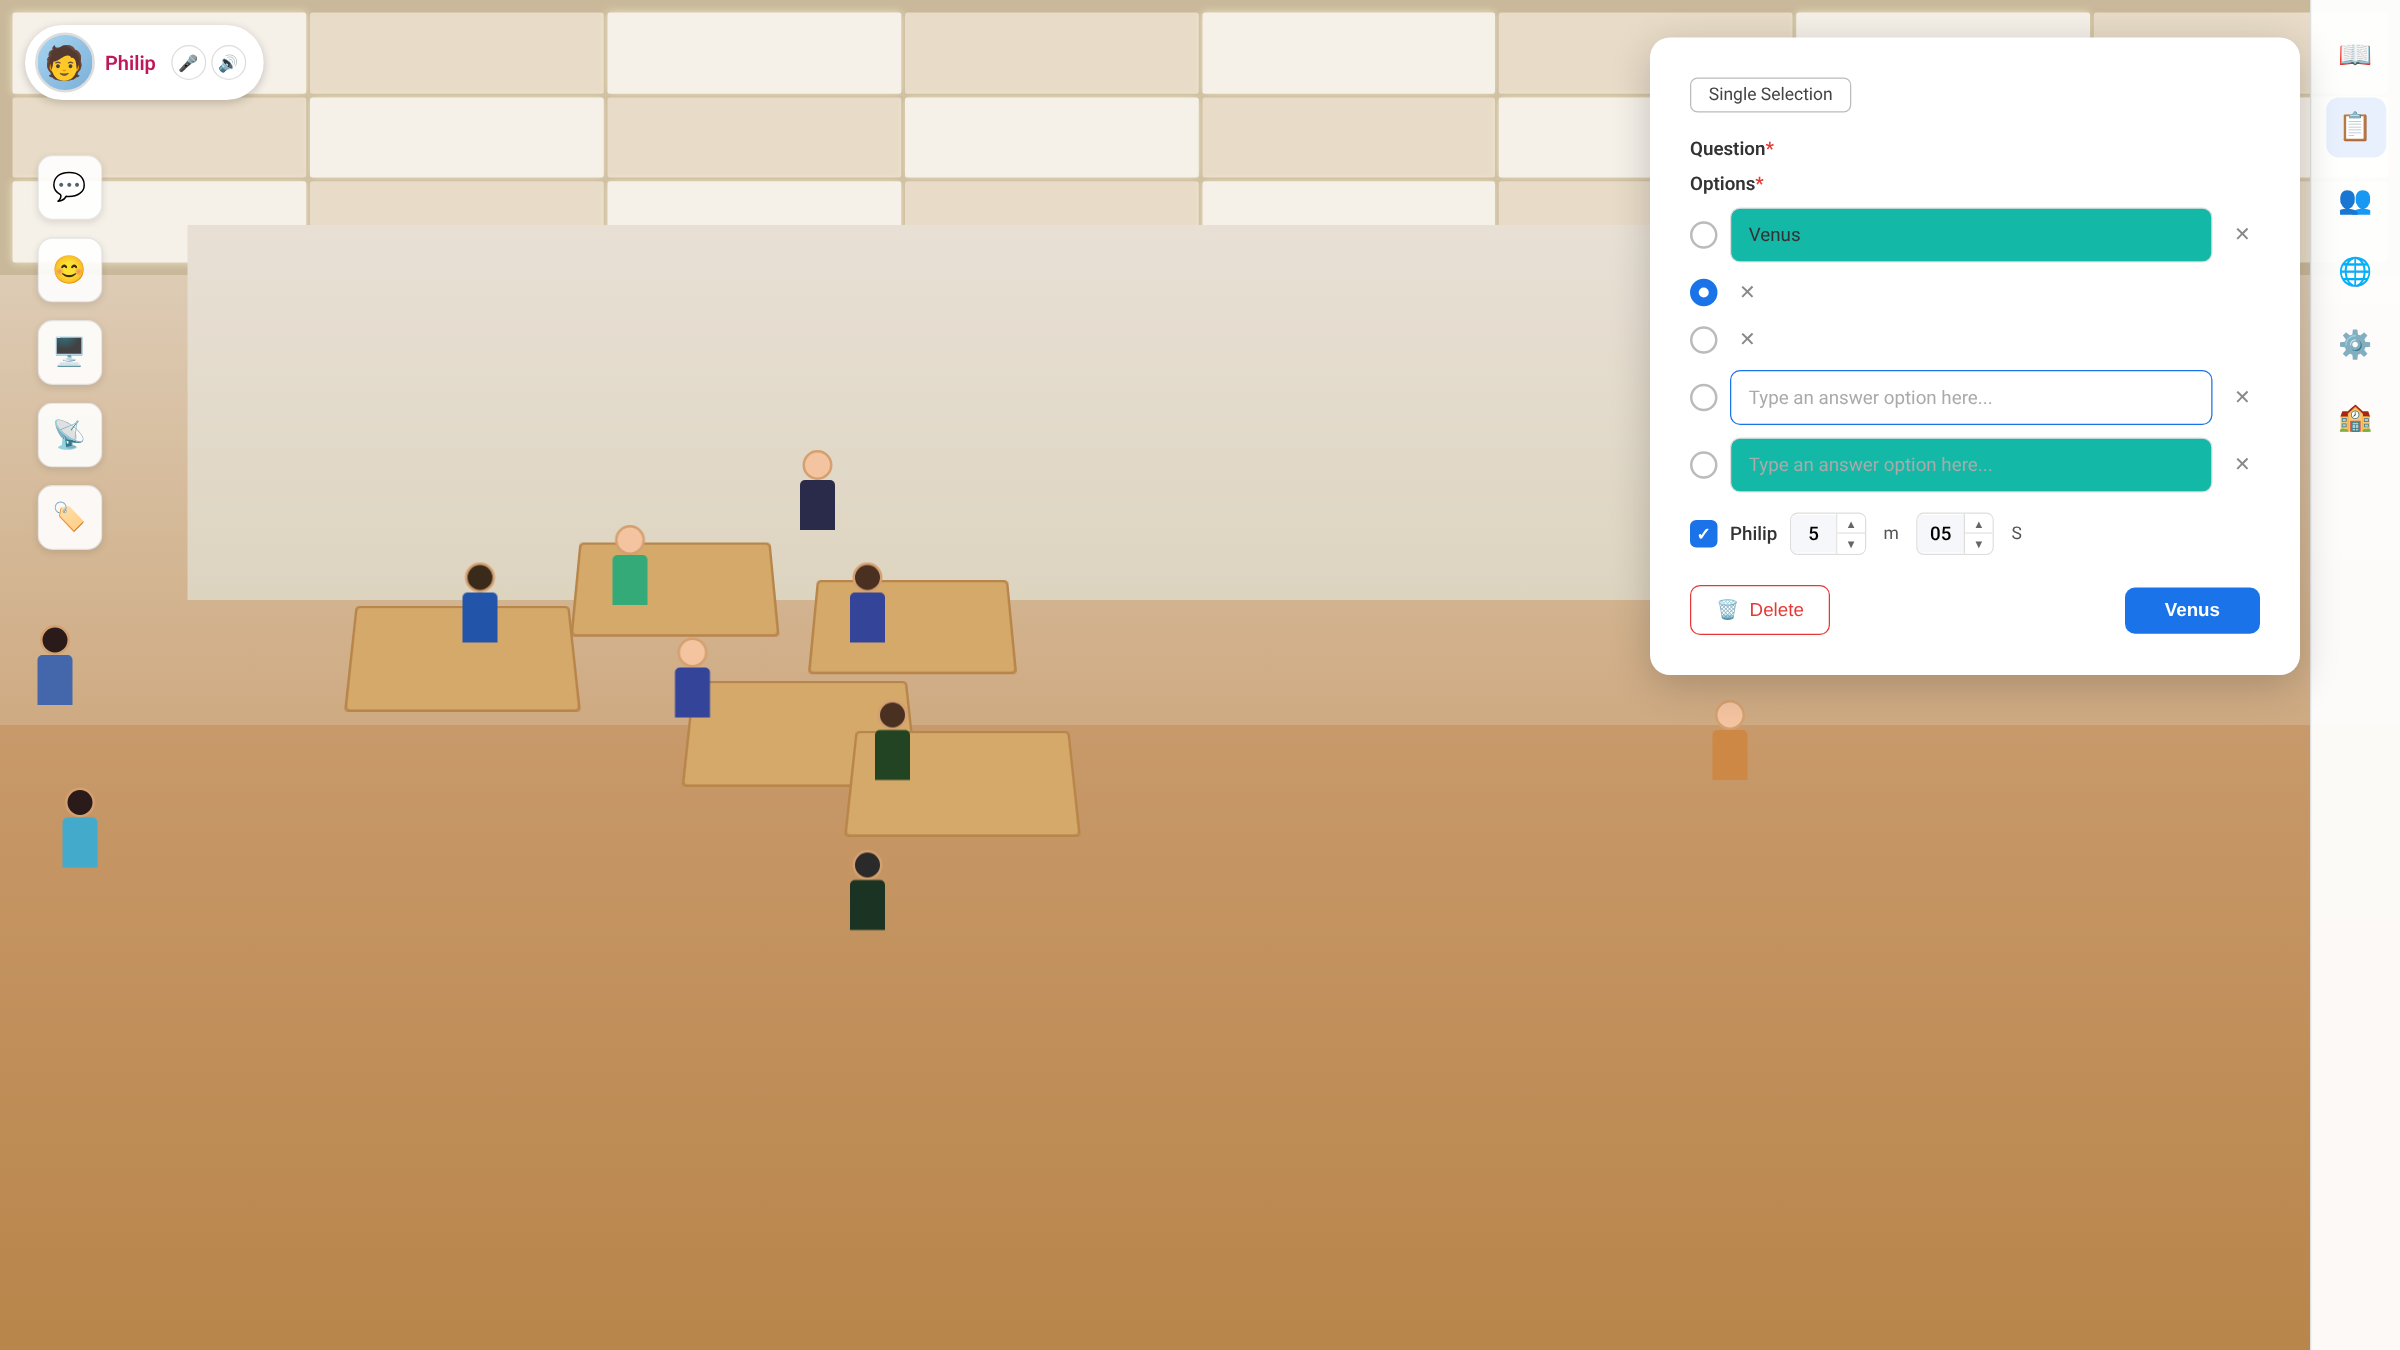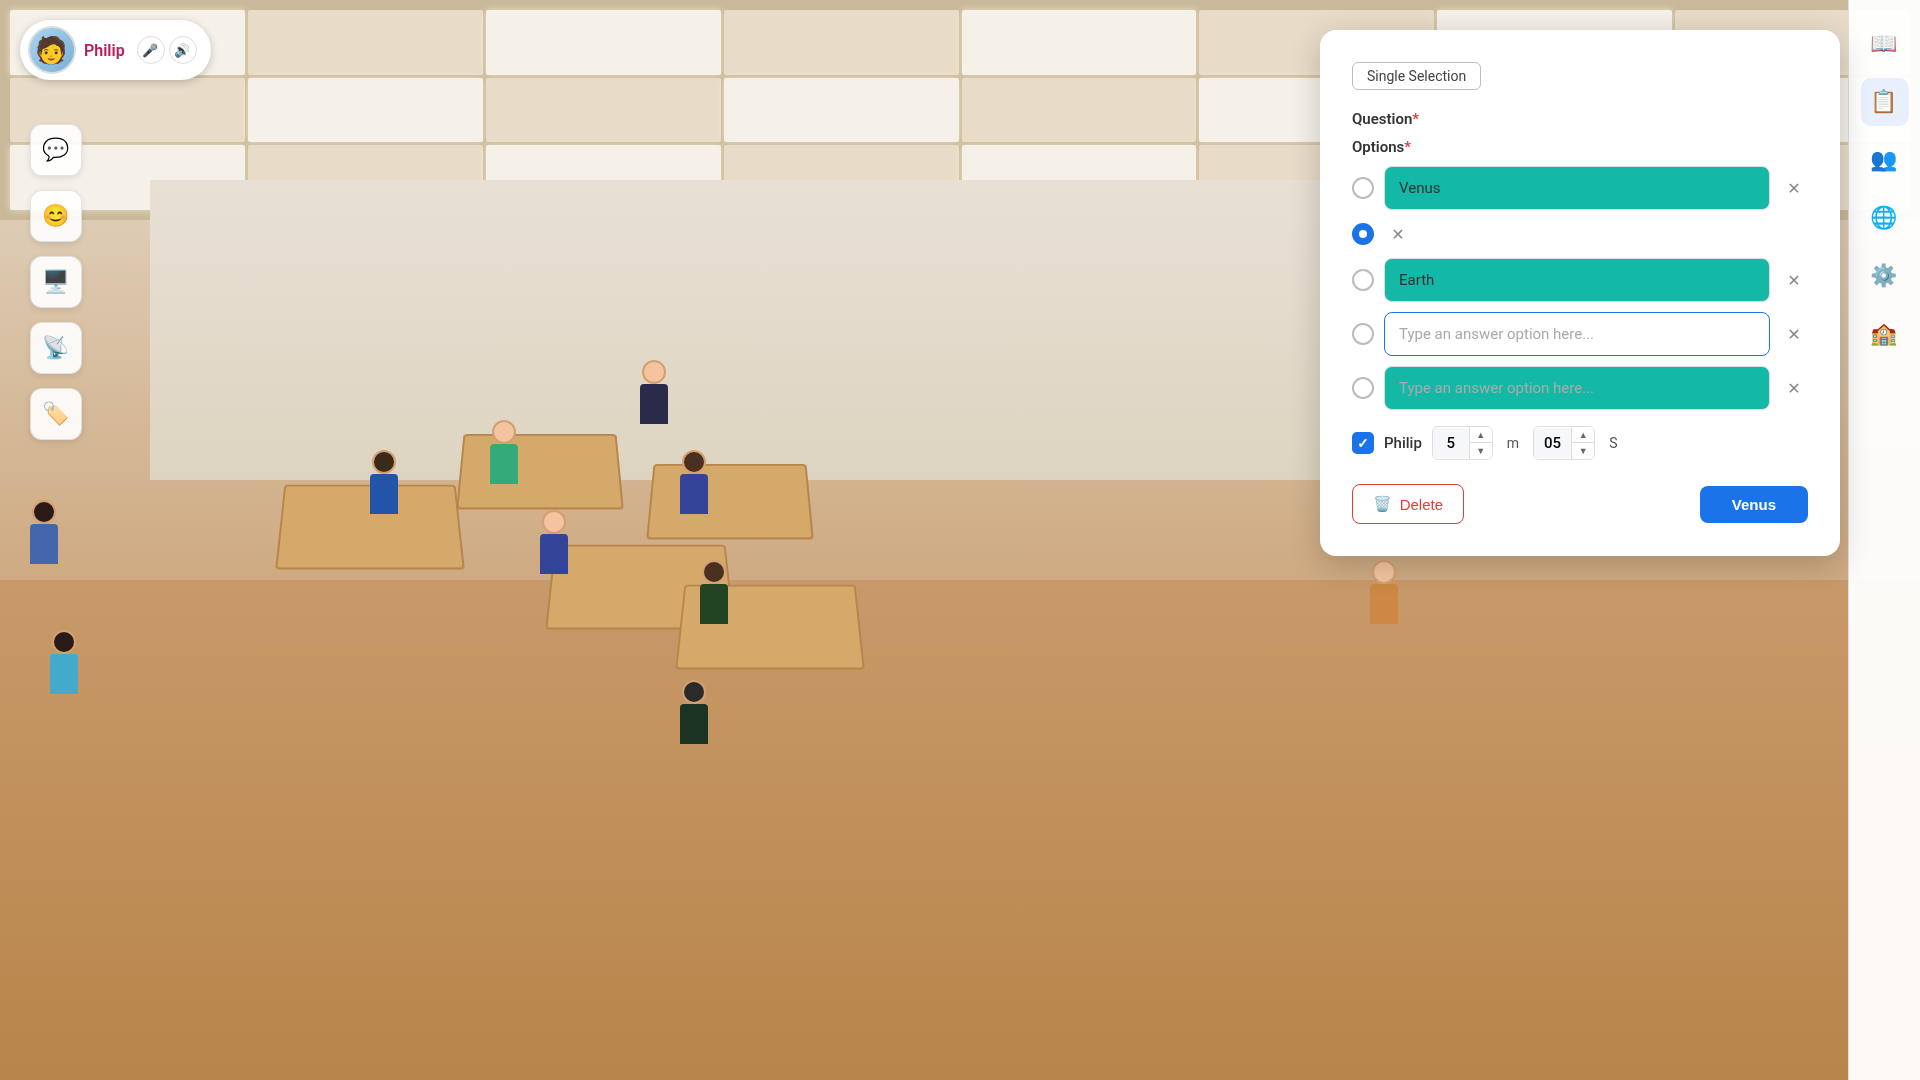--- a/index.html
+++ b/index.html
@@ -647,21 +647,20 @@
       <button class="close-btn">✕</button>
     </div>
 
     <div class="option-row">
       <div class="radio-btn selected"></div>
       <button class="close-btn">✕</button>
     </div>
 
     <div class="option-row">
       <div class="radio-btn"></div>
-      <input class="option-input" type="text" value="Earth" readonly="" style="">
       <button class="close-btn">✕</button>
     </div>
 
     <div class="option-row">
       <div class="radio-btn"></div>
       <input class="option-input active-border" type="text" placeholder="Type an answer option here..." style="">
       <button class="close-btn">✕</button>
     </div>
 
     <div class="option-row">

